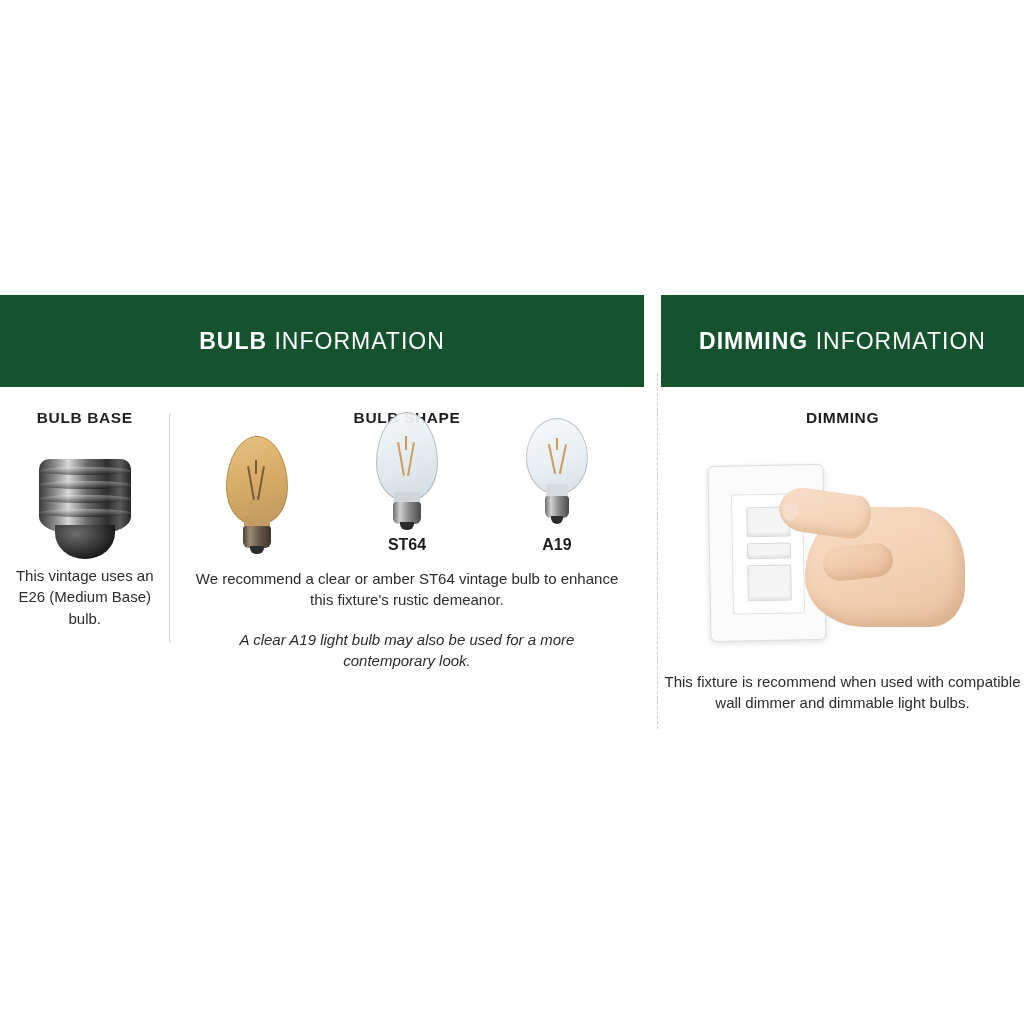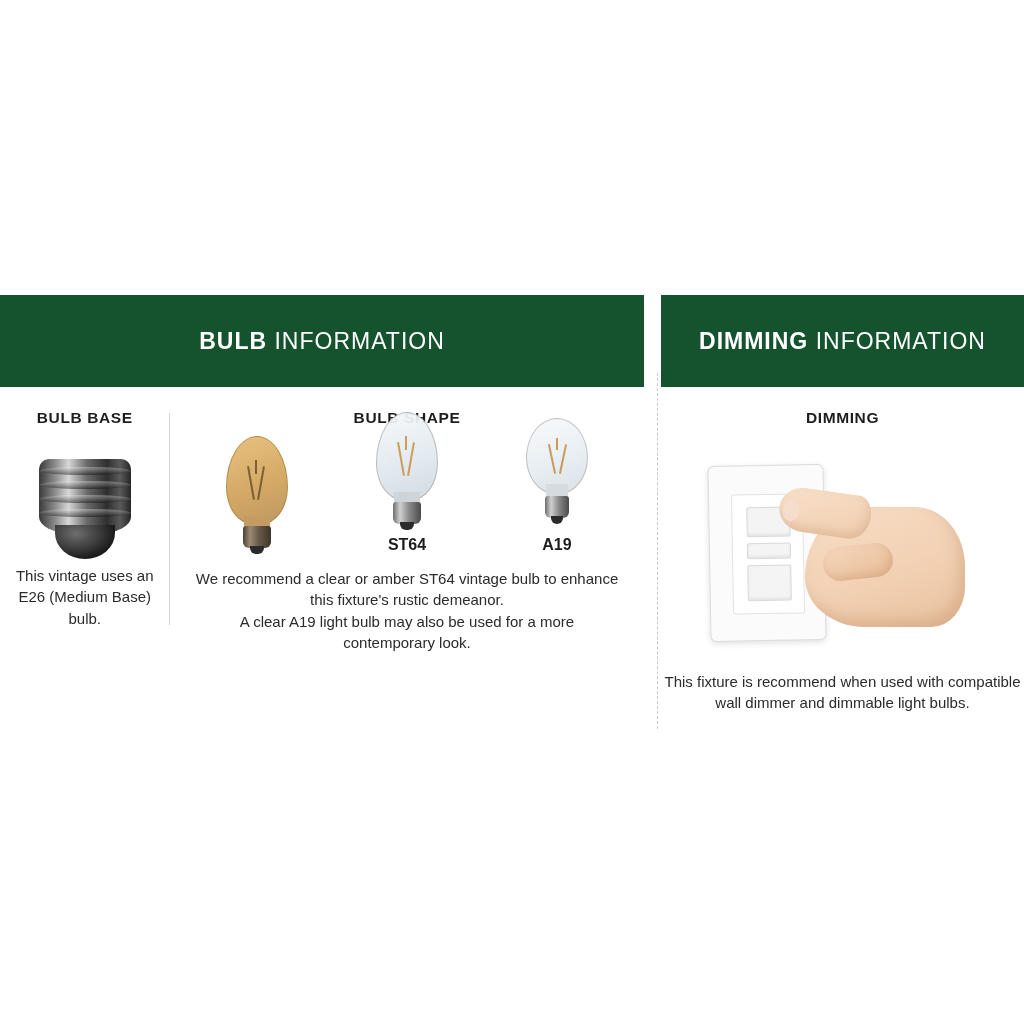--- a/index.html
+++ b/index.html
@@ -79,21 +79,21 @@
     margin: 0 0 14px 0;
   }
 
   .body-text {
     text-align: center;
     font-size: 15px;
     line-height: 1.42;
     color: #2b2b2b;
     margin: 0;
   }
-  .body-text + .body-text { margin-top: 0; }
+  .body-text + .body-text { margin-top: 18px; font-style: italic; }
 
   .bulb-label {
     text-align: center;
     font-size: 16px;
     font-weight: 700;
     color: #1d1d1d;
     margin: 6px 0 12px 0;
   }
 
   

